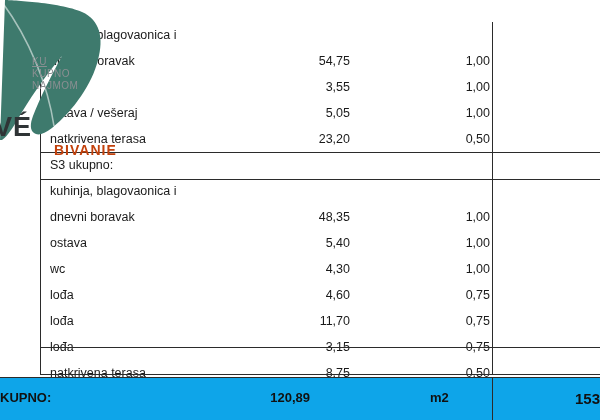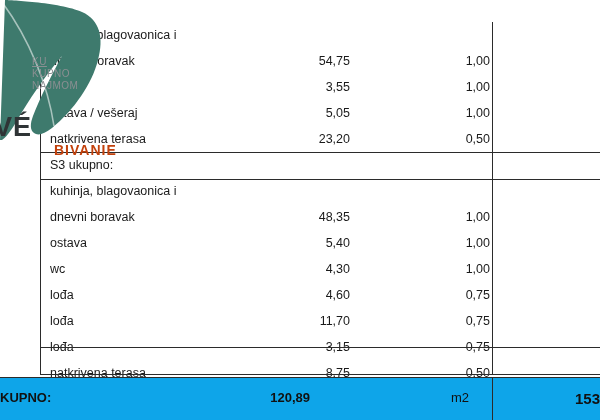--- a/index.html
+++ b/index.html
@@ -107,24 +107,24 @@
     text-align: right;
     top: 12px;
     font-size: 13px;
     font-weight: bold;
     color: #111;
   }
   .grand .g-unit {
     position: absolute;
     left: 430px;
     width: 60px;
-    text-align: center;
+    text-align: left;
     top: 12px;
     font-size: 13px;
-    font-weight: normal;
+    font-weight: bold;
     color: #111;
   }
   .grand .g-total {
     position: absolute;
     left: 520px;
     width: 80px;
     text-align: right;
     top: 12px;
     font-size: 15px;
     font-weight: bold;

